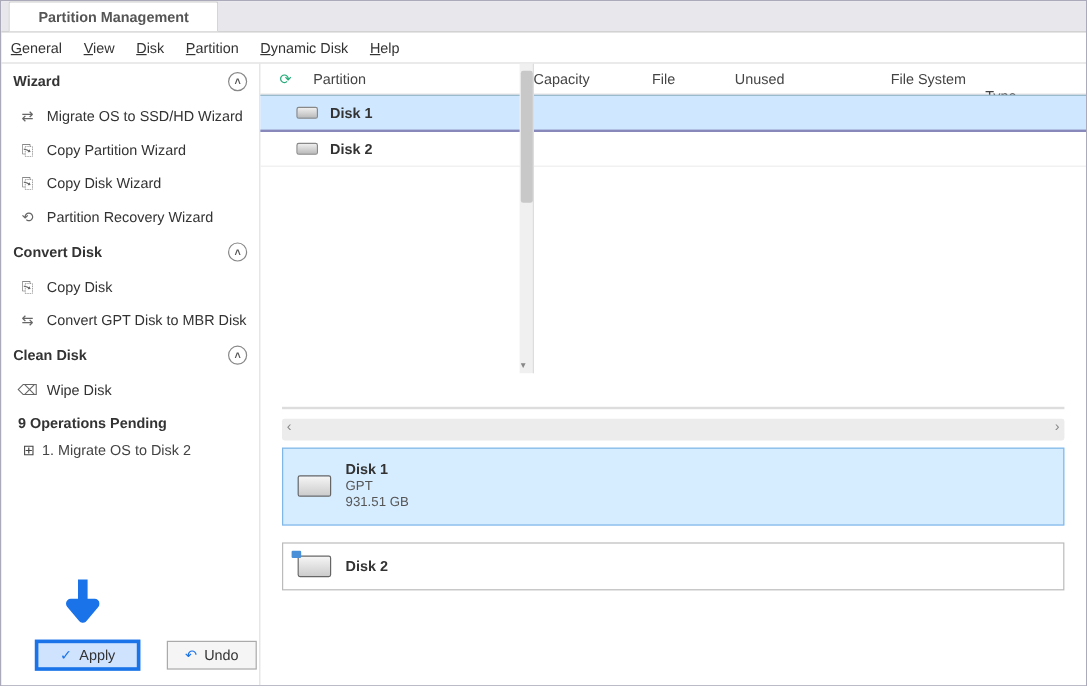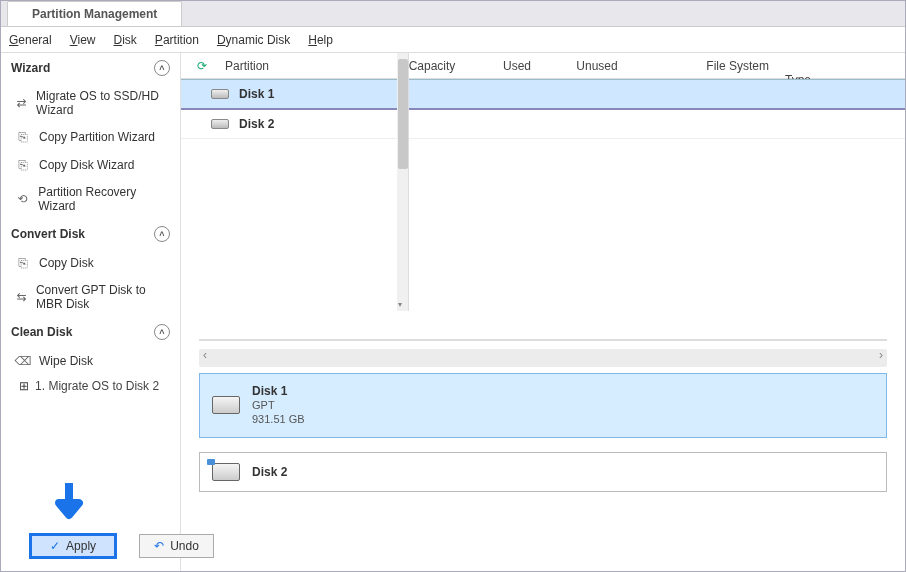--- a/index.html
+++ b/index.html
@@ -4,21 +4,21 @@
 <style>
   * { box-sizing: border-box; margin: 0; padding: 0; }
   body { font-family: "Segoe UI", Tahoma, sans-serif; font-size: 12px; color: #333; background: #fff; width: 906px; height: 572px; border: 1px solid #aab; overflow: hidden; }
   .tabbar { height: 26px; background: #e8e8ec; border-bottom: 1px solid #ccc; display: flex; align-items: flex-end; }
   .tab { background: #fff; border: 1px solid #ccc; border-bottom: none; padding: 5px 24px; font-weight: 600; color: #555; margin-left: 6px; border-radius: 2px 2px 0 0; }
   .menubar { height: 26px; display: flex; align-items: center; padding: 0 8px; gap: 18px; border-bottom: 1px solid #ddd; }
   .menubar span { color: #333; cursor: default; }
   .menubar span::first-letter { text-decoration: underline; }
   .menubar .dd::first-letter { text-decoration: none; }
   .main { display: flex; height: calc(100% - 52px); }
-  .sidebar { width: 180px; border-right: 1px solid #e0e0e0; position: relative; display: flex; flex-direction: column; }
+  .sidebar { width: 216px; border-right: 1px solid #e0e0e0; position: relative; display: flex; flex-direction: column; }
   .side-scroll { overflow-y: auto; flex: 1; }
   .section-head { display: flex; justify-content: space-between; align-items: center; padding: 7px 10px; font-weight: 600; }
   .collapse { width: 16px; height: 16px; border: 1px solid #888; border-radius: 50%; display: flex; align-items: center; justify-content: center; font-size: 9px; color: #555; }
   .side-item { display: flex; align-items: center; gap: 8px; padding: 6px 10px 6px 14px; cursor: default; }
   .side-item .ic { width: 16px; height: 16px; display: flex; align-items: center; justify-content: center; color: #666; }
   .pending-head { font-weight: 600; padding: 7px 10px 4px 14px; }
   .pending-item { padding: 4px 10px 4px 18px; color: #444; display: flex; gap: 6px; }
   .side-actions { position: absolute; bottom: 12px; left: 28px; display: flex; gap: 22px; align-items: center; }
   .btn { border: 1px solid #aaa; background: #f5f5f5; padding: 4px 14px; display: inline-flex; align-items: center; gap: 6px; font-size: 12px; cursor: default; }
   .btn.apply { border: 3px solid #1a73e8; background: #cfe3ff; padding: 3px 18px; }
@@ -108,20 +108,21 @@
 
       <div class="section-head">
         <span>Clean Disk</span>
         <span class="collapse">˄</span>
       </div>
       <div class="side-item">
           <span class="ic">⌫</span>
           <span>Wipe Disk</span>
         </div>
 
+      <div class="pending-head">9 Operations Pending</div>
       <div class="pending-item">
           <span>⊞</span>
           <span>1. Migrate OS to Disk 2</span>
         </div>
     </div>
 
     <svg class="arrow-cue" width="28" height="46">
       <path d="M14 2 L14 28 M4 22 L14 34 L24 22 Z" fill="#1a73e8" stroke="#1a73e8" stroke-width="8" stroke-linejoin="round"></path>
     </svg>
 
@@ -140,21 +141,21 @@
   <div class="content">
     <div class="side-vscroll">
       <div class="thumb"></div>
       <div class="dn">▾</div>
     </div>
 
     <div class="grid-head">
       <span class="refresh">⟳</span>
       <span class="gh part">Partition</span>
       <span class="gh cap">Capacity</span>
-      <span class="gh used">Used</span>
+      <span class="gh used">File</span>
       <span class="gh unused">Unused</span>
       <span class="gh fs">File System</span>
       <span class="gh type">Type</span>
     </div>
 
     <div class="grid-body">
       <div class="disk-row sel">
         <span class="disk-ic"></span>
         <strong>Disk 1</strong>
       </div>

